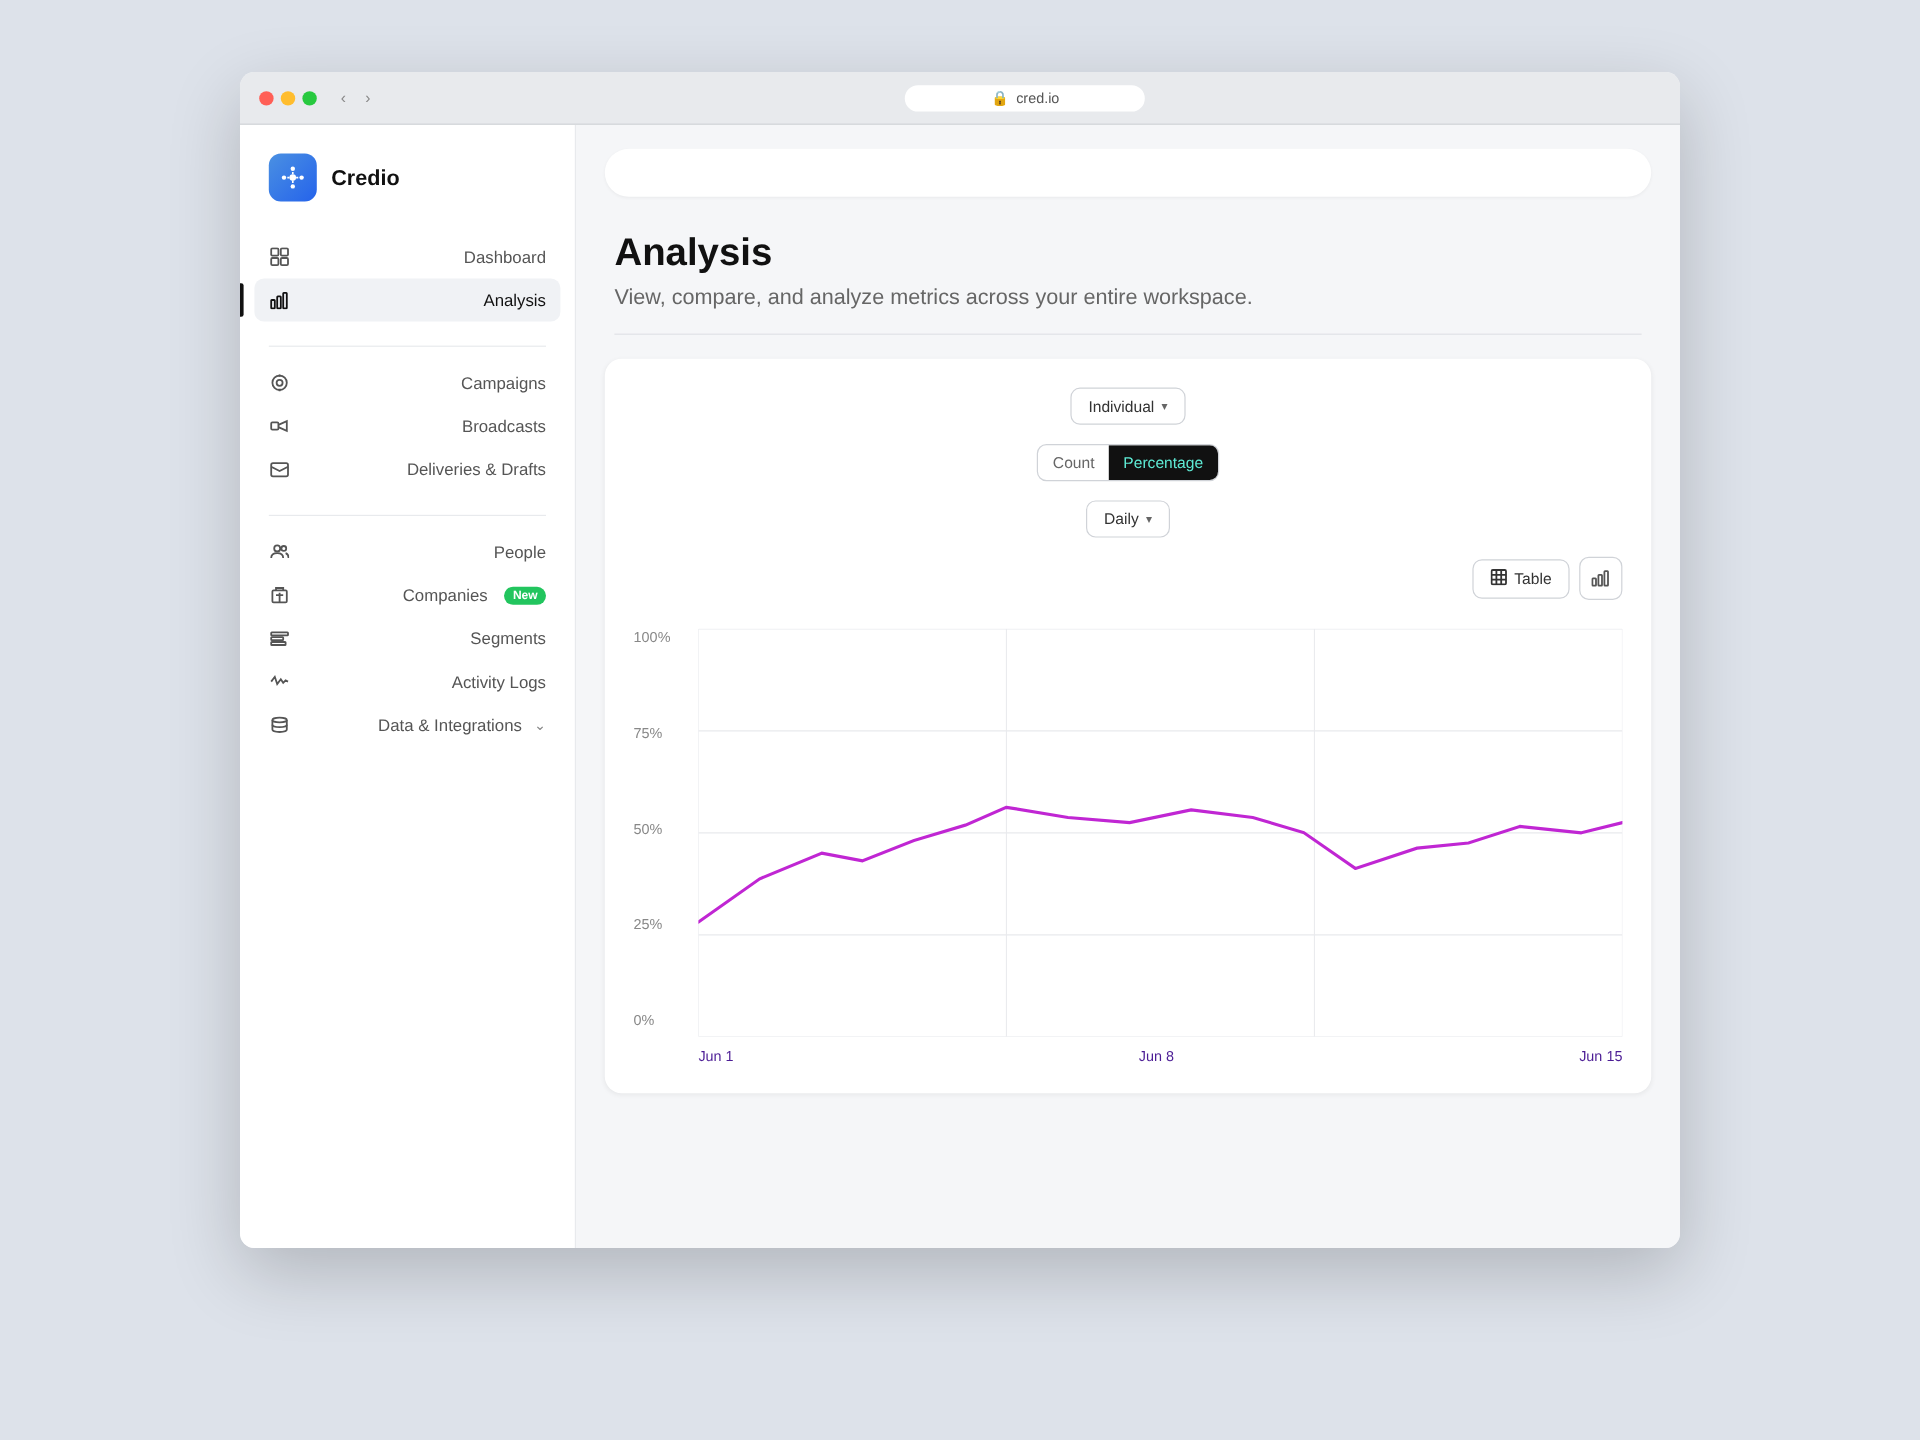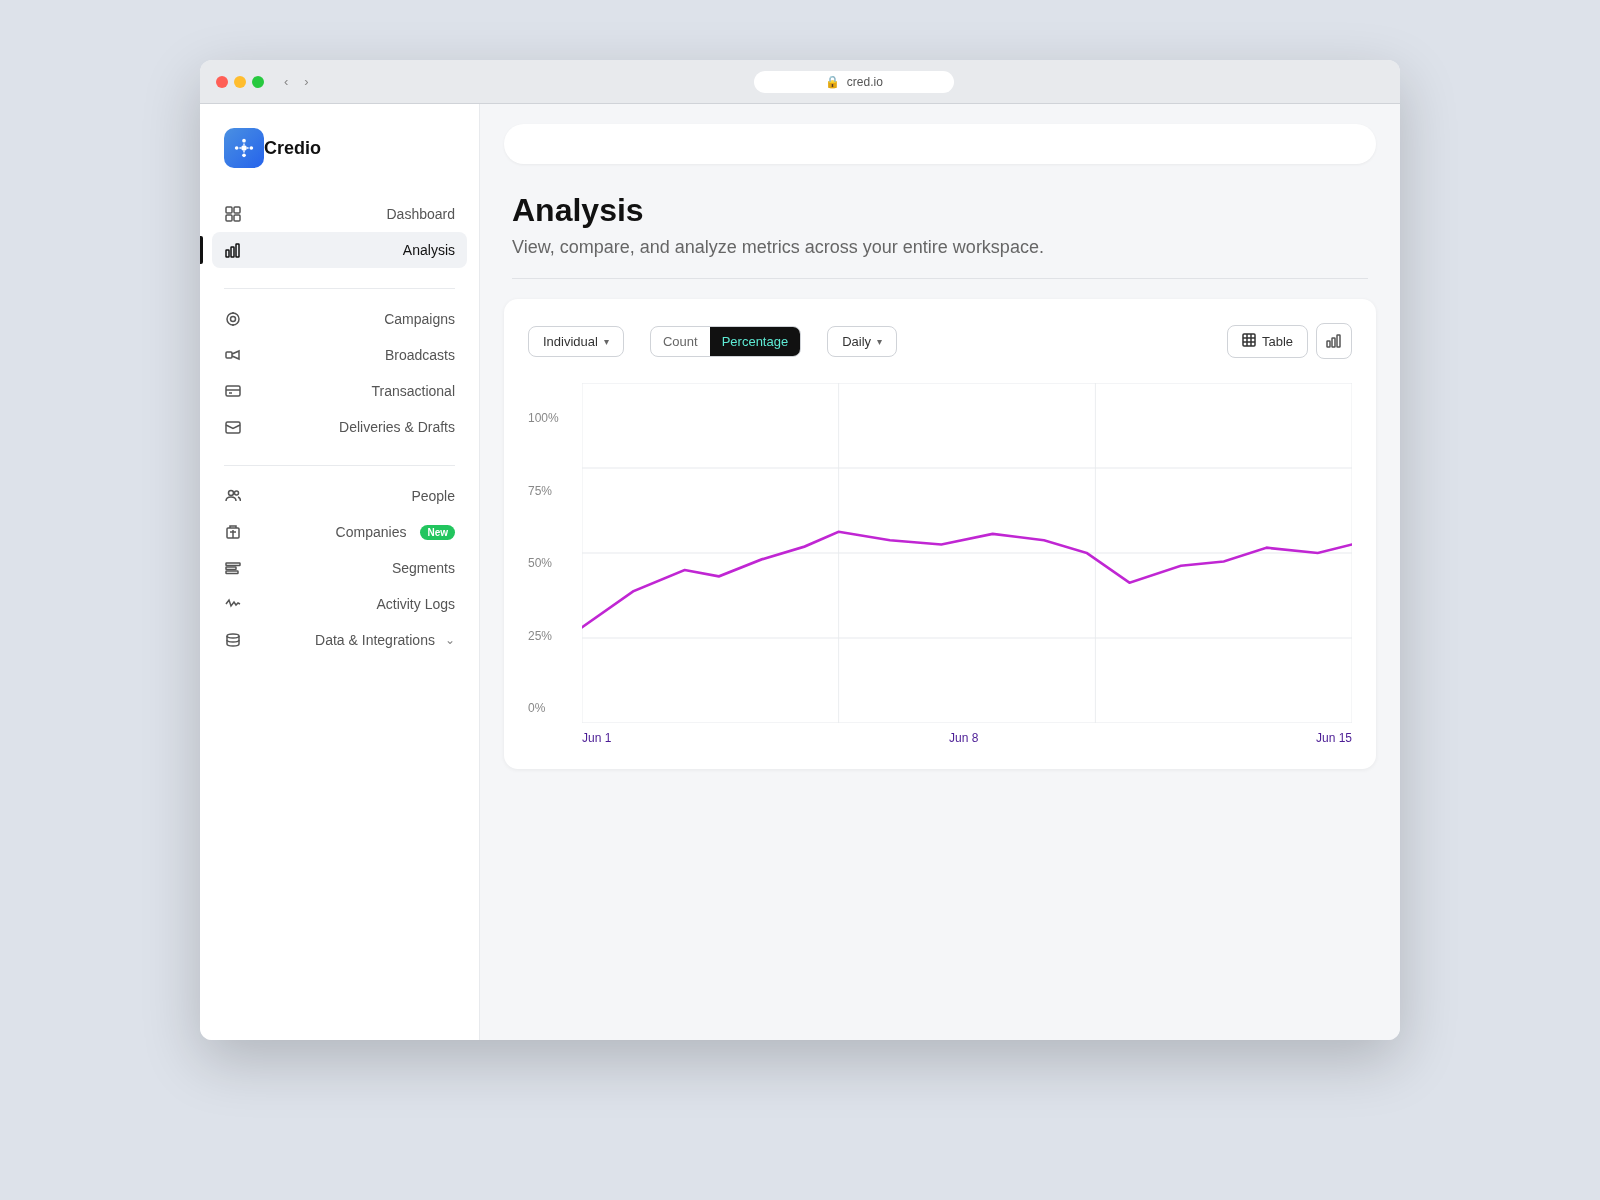--- a/index.html
+++ b/index.html
@@ -92,20 +92,21 @@
       flex-shrink: 0;
       padding: 24px 0;
       display: flex;
       flex-direction: column;
       border-right: 1px solid #e8eaed;
     }
 
     .logo-area {
       display: flex;
       align-items: center;
+      gap: 12px;
       padding: 0 24px 28px 24px;
       text-align: right;
     }
 
     .logo-icon {
       width: 40px; height: 40px;
       background: linear-gradient(135deg, #4a90e2, #2563eb);
       border-radius: 10px;
       display: flex;
       align-items: center;
@@ -239,22 +240,23 @@
       margin: 20px 24px;
       background: white;
       border-radius: 14px;
       padding: 24px;
       box-shadow: 0 1px 4px rgba(0,0,0,0.06);
     }
 
     .chart-controls {
       display: flex;
       align-items: center;
-      gap: 26px;
+      gap: 16px;
       margin-bottom: 24px;
+      flex-direction: column;
     }
 
     .control-pill {
       display: flex;
       align-items: center;
       gap: 6px;
       border: 1.5px solid #d0d3d8;
       border-radius: 8px;
       padding: 7px 14px;
       font-size: 13px;
@@ -338,21 +340,20 @@
       left: 0;
       top: 0;
       bottom: 30px;
       width: 50px;
       display: flex;
       flex-direction: column;
       justify-content: space-between;
       font-size: 12px;
       color: #888;
       padding-bottom: 0px;
-      margin-top: 28px;
     }
 
     .chart-area {
       margin-left: 54px;
       position: relative;
     }
 
     .chart-svg {
       width: 100%;
       height: 340px;
@@ -450,30 +451,20 @@
           <span class="sidebar-item-label">Campaigns</span>
         </div>
         <div class="sidebar-item">
           <span class="sidebar-icon">
             <svg viewBox="0 0 16 16" fill="none" stroke="currentColor" stroke-width="1.5">
               <rect x="1" y="5" width="6" height="6" rx="1"></rect>
               <path d="M7 7 L14 4 L14 12 L7 9"></path>
             </svg>
           </span>
           <span class="sidebar-item-label">Broadcasts</span>
-        </div>
-        <div class="sidebar-item">
-          <span class="sidebar-icon">
-            <svg viewBox="0 0 16 16" fill="none" stroke="currentColor" stroke-width="1.5">
-              <rect x="1" y="3" width="14" height="10" rx="1.5"></rect>
-              <line x1="1" y1="7" x2="15" y2="7"></line>
-              <line x1="4" y1="10" x2="7" y2="10"></line>
-            </svg>
-          </span>
-          <span class="sidebar-item-label">Transactional</span>
         </div>
         <div class="sidebar-item">
           <span class="sidebar-icon">
             <svg viewBox="0 0 16 16" fill="none" stroke="currentColor" stroke-width="1.5">
               <rect x="1" y="3" width="14" height="11" rx="1.5"></rect>
               <path d="M1 6 L8 9.5 L15 6"></path>
             </svg>
           </span>
           <span class="sidebar-item-label">Deliveries &amp; Drafts</span>
         </div>

